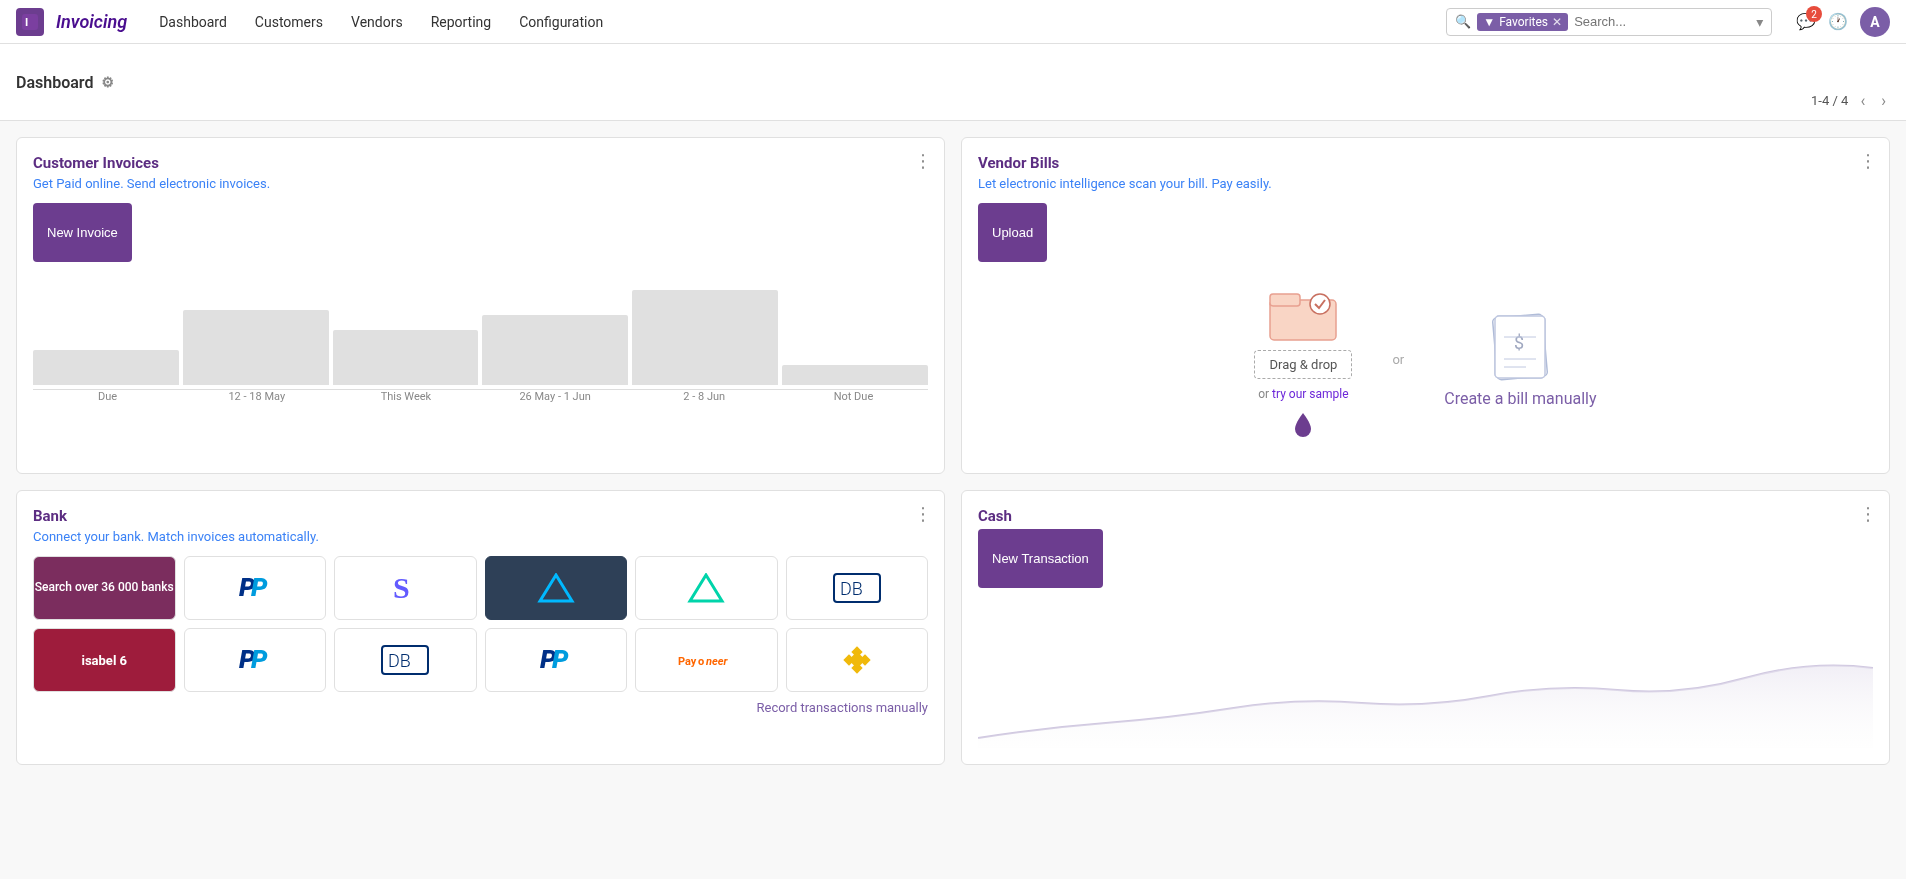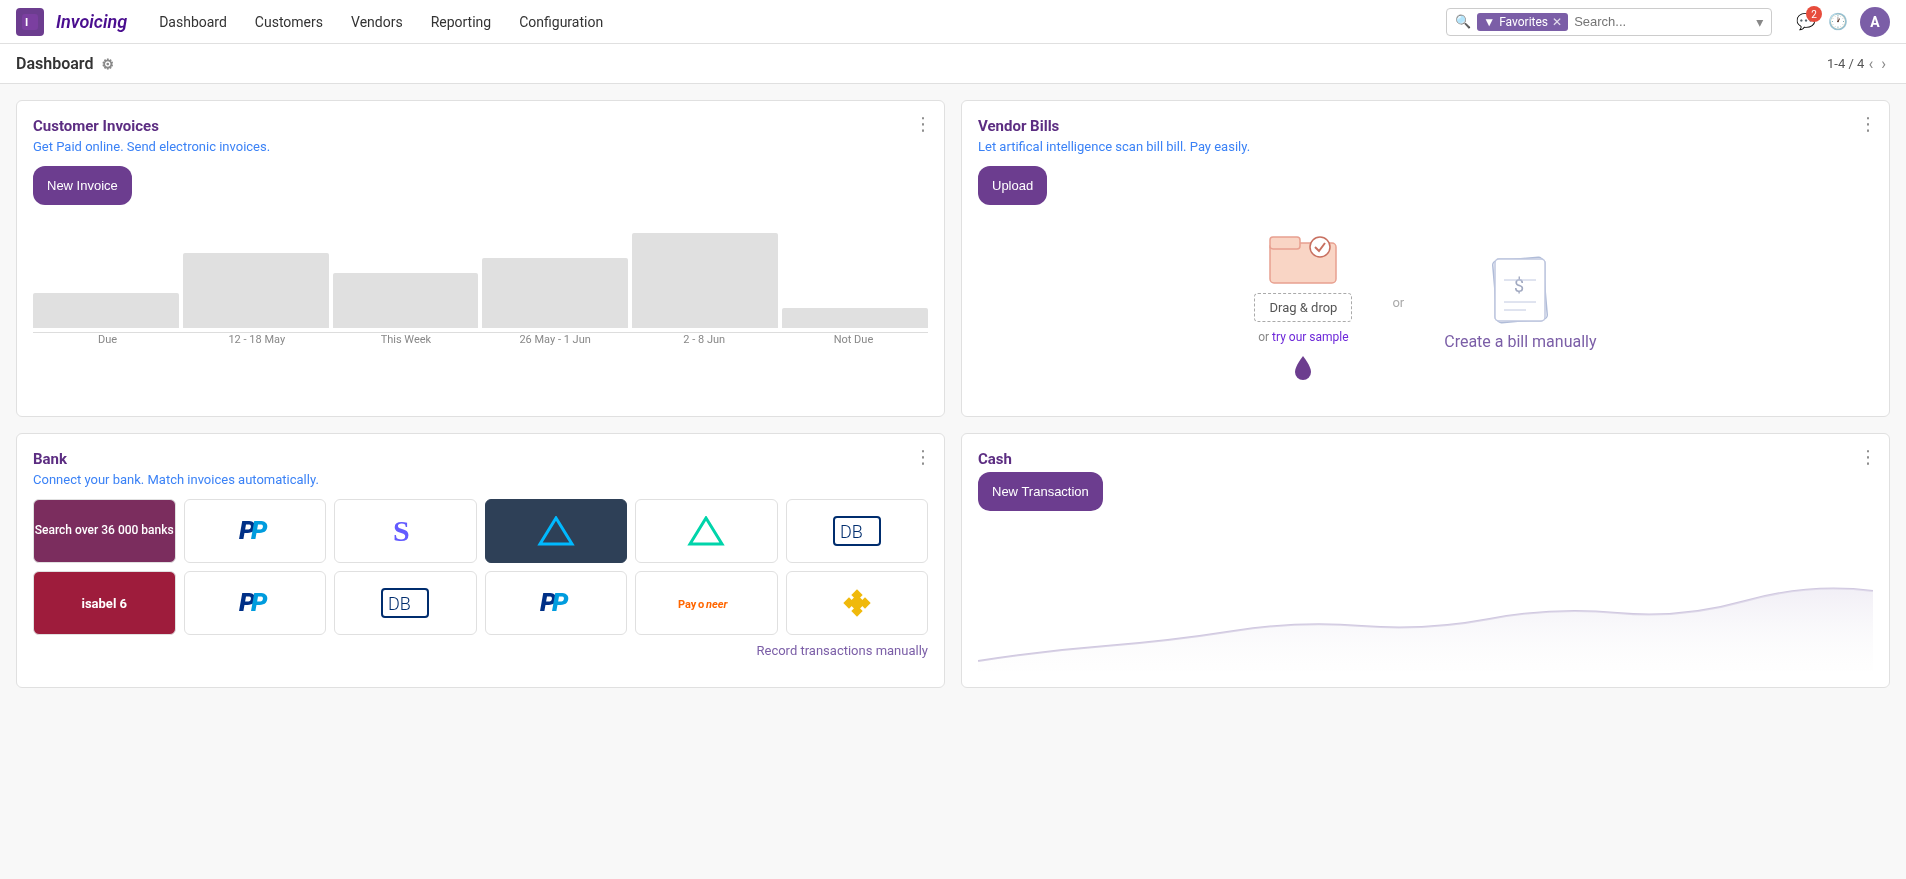--- a/index.html
+++ b/index.html
@@ -49,21 +49,21 @@
       color: white; display: flex; align-items: center; justify-content: center; font-size: 14px; font-weight: bold;
     }
 
     
     .sub-header {
       display: flex; align-items: center; justify-content: space-between;
       padding: 8px 16px; background: white; border-bottom: 1px solid #e0e0e0;
     }
     .page-title { display: flex; align-items: center; gap: 8px; font-size: 16px; font-weight: 600; }
     .gear-icon { color: #888; cursor: pointer; font-size: 14px; }
-    .pagination { display: flex; align-items: center; font-size: 13px; color: #555; }
+    .pagination { display: flex; align-items: center; gap: 8px; font-size: 13px; color: #555; margin-top: 37px; }
     .page-btn { cursor: pointer; color: #888; font-size: 16px; padding: 2px 4px; }
 
     
     .main-grid {
       display: grid; grid-template-columns: 1fr 1fr; grid-template-rows: auto auto;
       gap: 0; padding: 16px; gap: 16px;
     }
 
     
     .card {
@@ -71,22 +71,22 @@
       position: relative;
     }
     .card-title { font-size: 15px; font-weight: 700; color: #5c2d82; margin-bottom: 4px; }
     .card-subtitle { font-size: 13px; color: #3b82f6; margin-bottom: 12px; }
     .card-menu {
       position: absolute; top: 12px; right: 12px; cursor: pointer; color: #888; font-size: 18px;
     }
 
     
     .btn-primary {
-      background: #6c3d8f; color: white; border: none; border-radius: 12px;
-      padding: 12px 14px; cursor: pointer; font-size: 13px; font-weight: 500;
+      background: #6c3d8f; color: white; border: none; border-radius: 4px;
+      padding: 22px 14px; cursor: pointer; font-size: 13px; font-weight: 500;
     }
 
     
     .chart-area {
       margin-top: 8px; height: 120px; display: flex; align-items: flex-end; gap: 4px;
       border-bottom: 1px solid #ddd; padding-bottom: 4px;
     }
     .bar-group { display: flex; flex-direction: column; align-items: center; flex: 1; gap: 2px; }
     .bar {
       width: 100%; background: #e0e0e0; border-radius: 2px 2px 0 0;
@@ -221,21 +221,21 @@
       <span class="chart-label">This Week</span>
       <span class="chart-label">26 May - 1 Jun</span>
       <span class="chart-label">2 - 8 Jun</span>
       <span class="chart-label">Not Due</span>
     </div>
   </div>
 
   <div class="card">
     <span class="card-menu">⋮</span>
     <div class="card-title">Vendor Bills</div>
-    <div class="card-subtitle">Let artifical intelligence scan bill bill. Pay easily.</div>
+    <div class="card-subtitle">Let electronic intelligence scan your bill. Pay easily.</div>
     <button class="btn-primary">Upload</button>
 
     <div class="upload-area">
 
       <div class="drop-zone">
 
         <svg width="70" height="60" viewBox="0 0 70 60">
           <rect x="2" y="18" width="66" height="40" rx="4" fill="#f9d5c5" stroke="#e8a090" stroke-width="1.5"></rect>
           <rect x="2" y="12" width="30" height="12" rx="3" fill="#f9d5c5" stroke="#e8a090" stroke-width="1.5"></rect>
 

